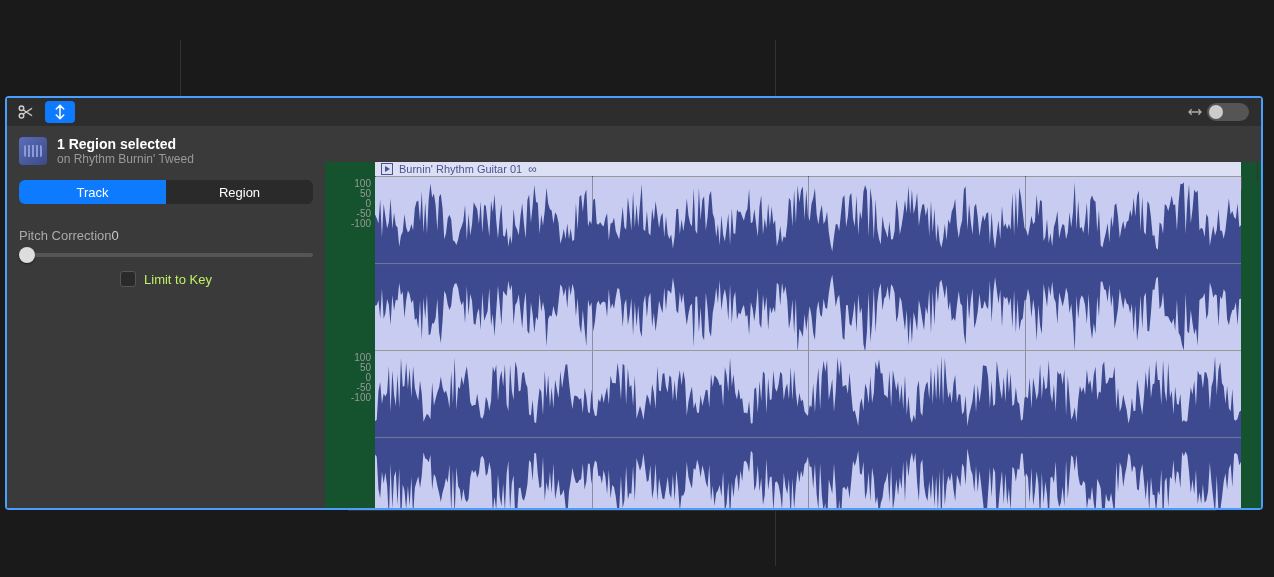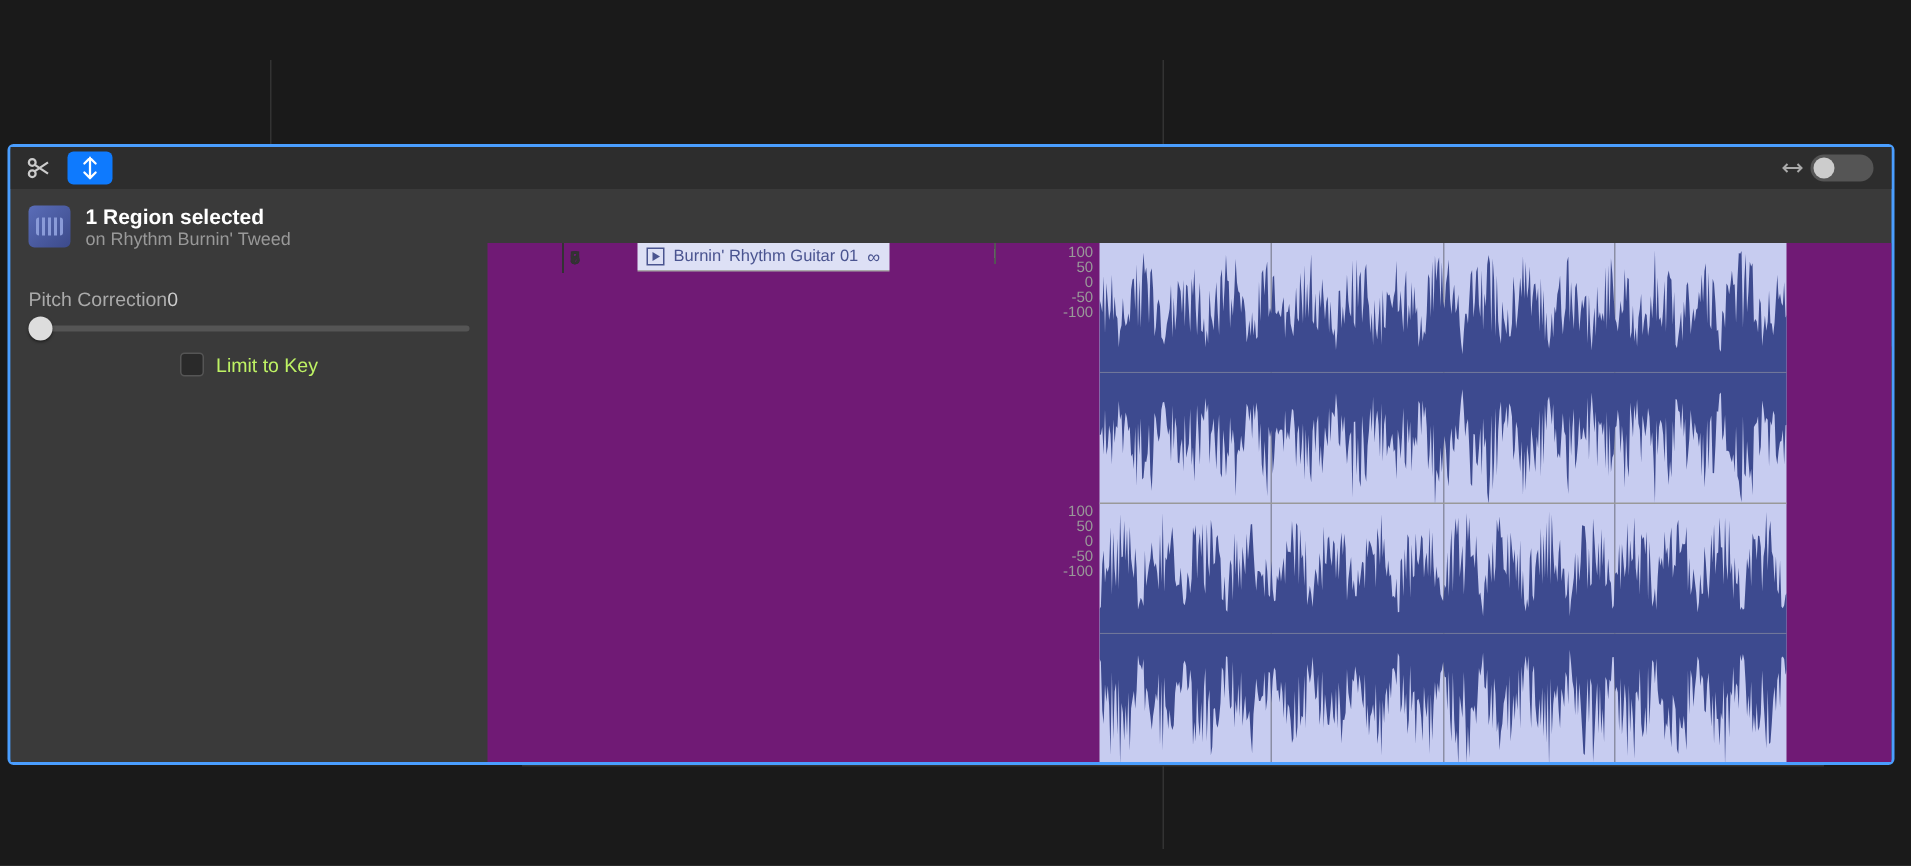--- a/index.html
+++ b/index.html
@@ -197,23 +197,23 @@
       right: 0;
       top: 130px;
       width: 8px;
       height: 250px;
       background: #555;
       border-radius: 4px;
     }
     .waveform-area {
       flex: 1;
       display: flex;
-      flex-direction: row;
-      position: relative;
-      background: #701a75;
+      flex-direction: column;
+      position: relative;
+      background: #14532d;
       margin-top: 36px;
     }
     .ruler-bars {
       height: 20px;
       background: linear-gradient(to bottom, #c8a838, #a88828);
       display: flex;
       position: relative;
       margin-left: 50px;
     }
     .bar-marker {
@@ -392,20 +392,24 @@
   </div>
 
   <div class="main-area">
     <div class="inspector">
       <div class="inspector-header">
         <div class="track-icon"></div>
         <div class="header-text">
           <div class="region-title">1 Region selected</div>
           <div class="region-sub">on Rhythm Burnin' Tweed</div>
         </div>
+      </div>
+      <div class="segmented">
+        <div class="segment active">Track</div>
+        <div class="segment">Region</div>
       </div>
       <div class="inspector-body">
         <div class="param-row">
           <span>Pitch Correction</span>
           <span class="param-value">0</span>
         </div>
         <div class="slider">
           <div class="slider-thumb"></div>
         </div>
         <div class="checkbox-row">

